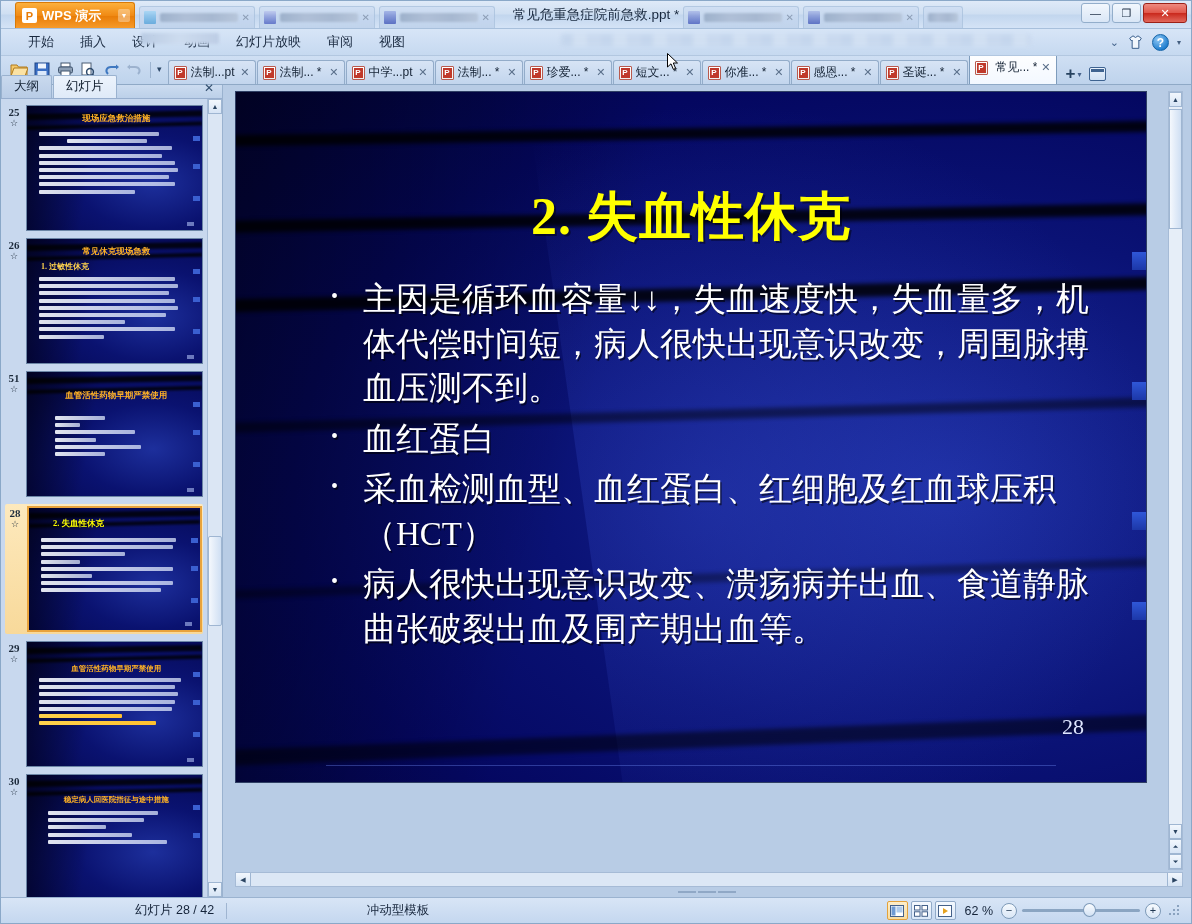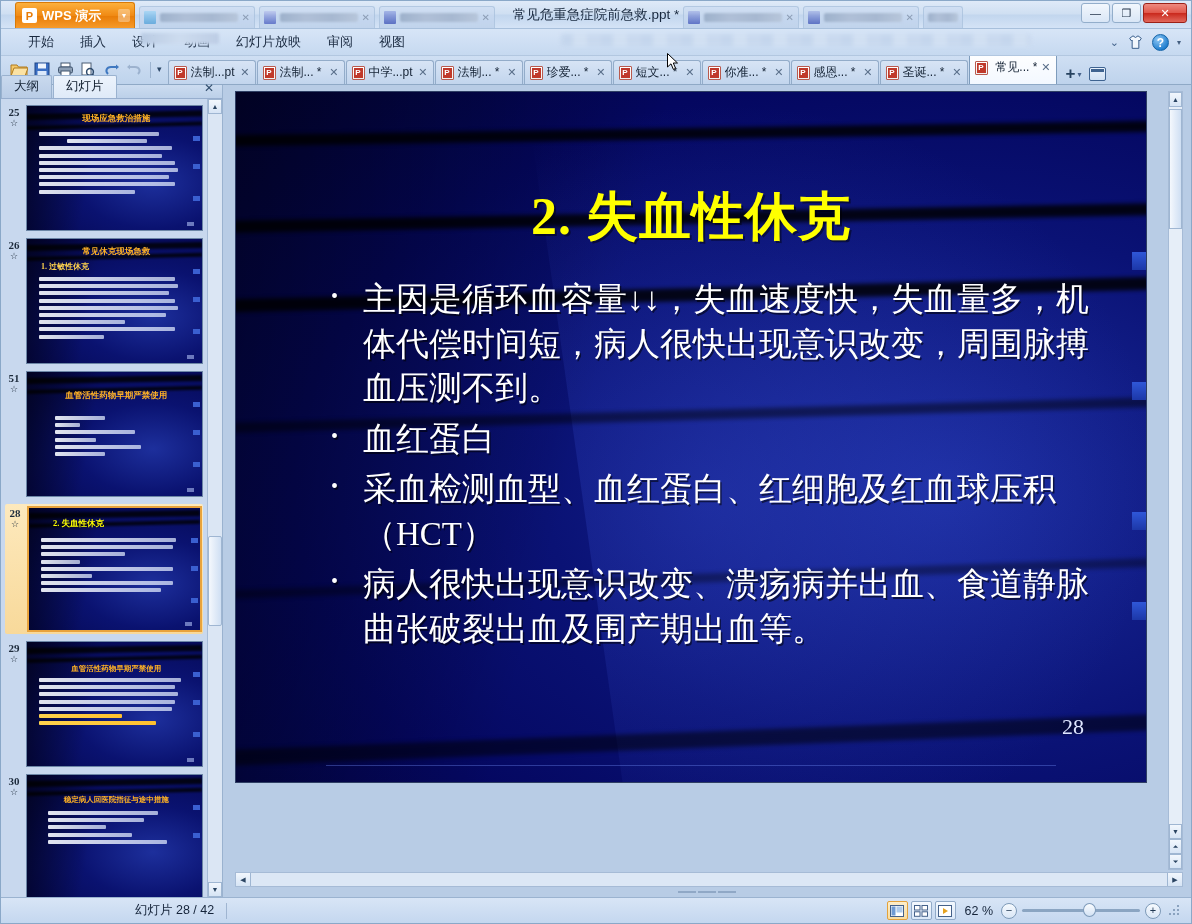--- a/index.html
+++ b/index.html
@@ -738,20 +738,21 @@
           <i></i>
         </div>
 
     </div>
   </div>
 
   <div class="statusbar">
     <div style="width:122px"></div>
     <div class="sb-cell">幻灯片 28 / 42</div>
     <div class="sb-sep"></div>
+    <div class="sb-cell" style="flex:1;justify-content:center">冲动型模板</div>
     <div class="sb-spacer"></div>
     <div style="display:flex;align-items:center;padding-right:6px">
       <div class="viewbtn sel">
         <svg width="14" height="12" viewBox="0 0 14 12">
             <rect x="0.5" y="0.5" width="13" height="11" fill="#fff" stroke="#44618a"></rect>
             <rect x="1.5" y="1.5" width="4" height="9" fill="#6f9bd4"></rect>
             <rect x="6.5" y="1.5" width="6" height="6" fill="#aecbec"></rect>
           </svg>
       </div>
       <div class="viewbtn">

